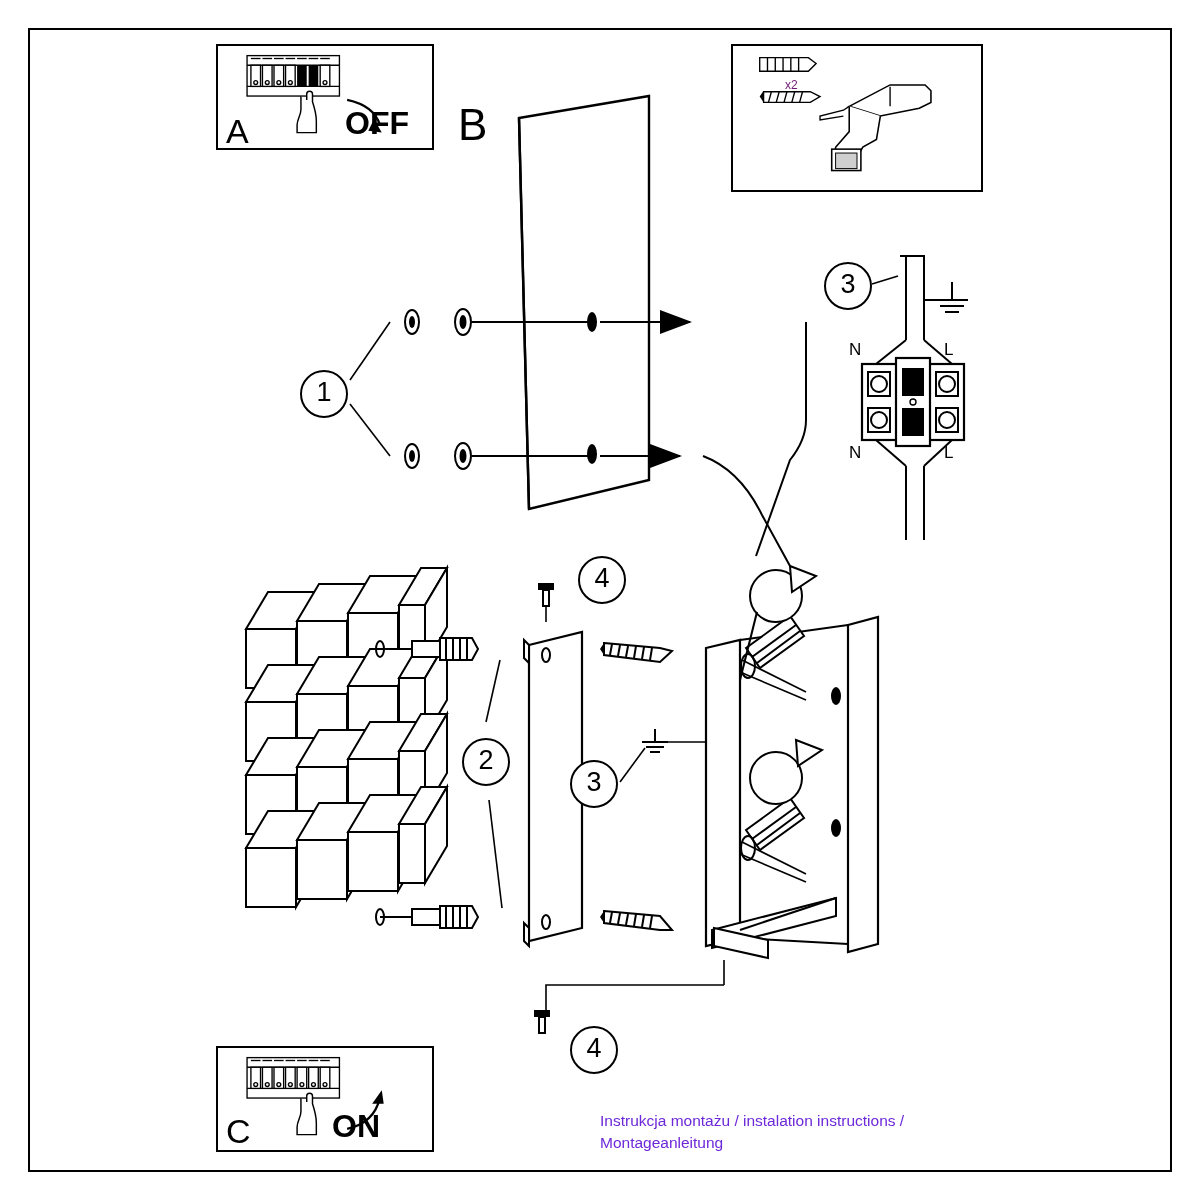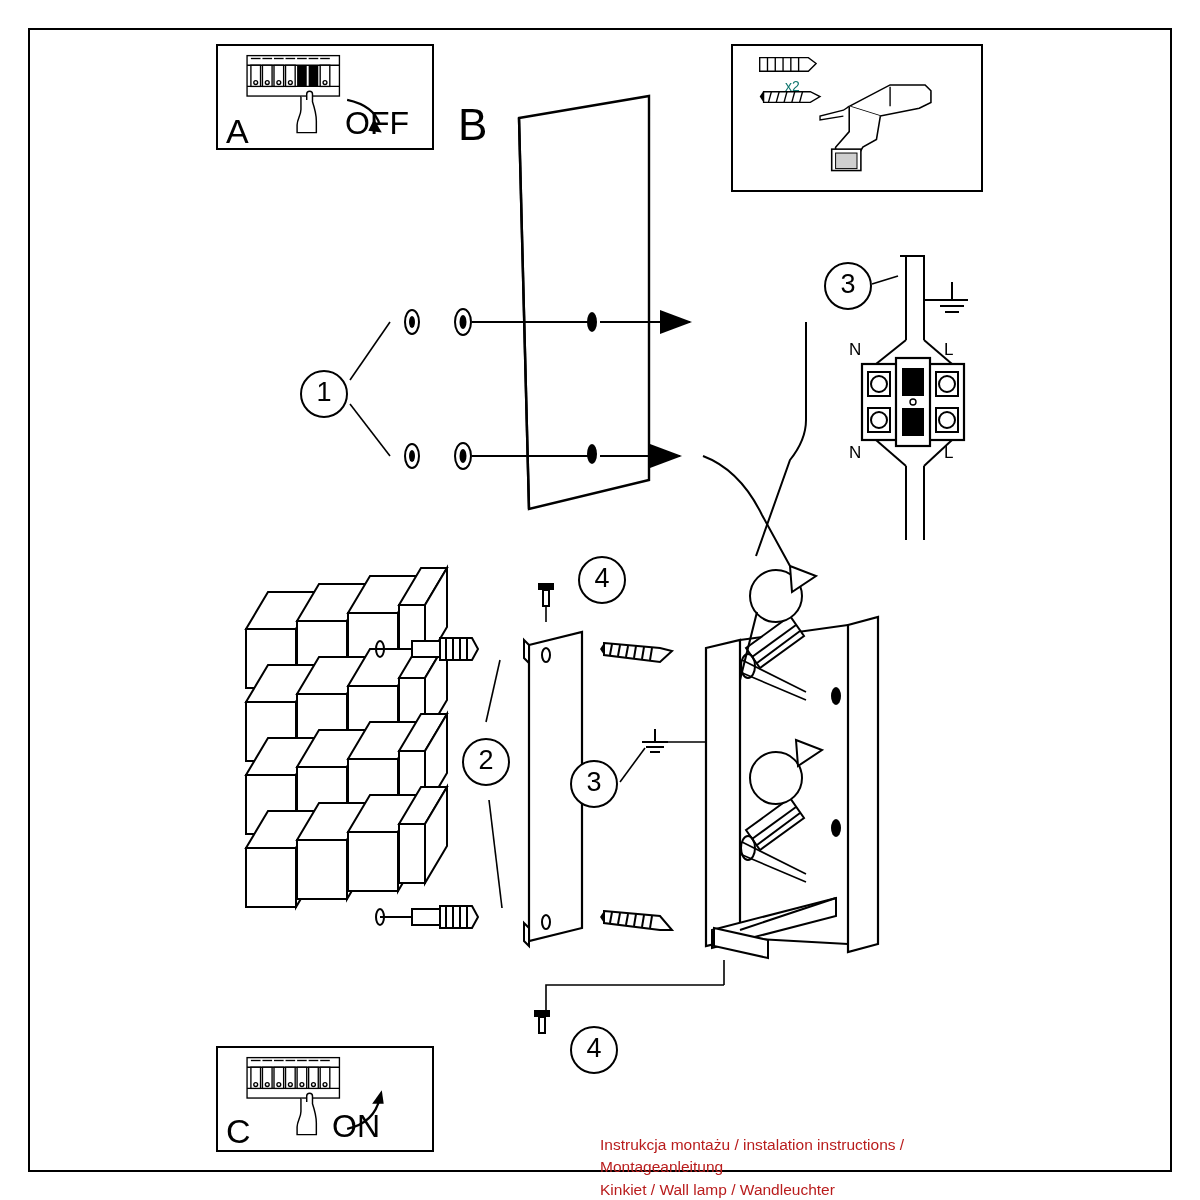--- a/index.html
+++ b/index.html
@@ -44,20 +44,21 @@
     position: absolute;
     font-size: 44px;
     color: #000;
     font-family: "Liberation Sans", sans-serif;
   }
   .onoff {
     position: absolute;
     font-size: 32px;
     color: #000;
     font-family: "Liberation Sans", sans-serif;
+    font-weight: bold;
   }
   .callout {
     position: absolute;
     width: 44px;
     height: 44px;
     border: 2px solid #000;
     border-radius: 50%;
     background: #fff;
     font-size: 27px;
     line-height: 41px;
@@ -66,31 +67,30 @@
     font-family: "Liberation Sans", sans-serif;
   }
   .term-lab {
     position: absolute;
     font-size: 17px;
     color: #000;
     font-family: "Liberation Sans", sans-serif;
   }
   .x2 {
     position: absolute;
-    font-size: 14px;
-    color: #0f766e;
+    font-size: 12px;
+    color: #701a75;
     font-family: "Liberation Sans", sans-serif;
   }
   .footer {
     position: absolute;
     font-size: 15.5px;
-    color: #b91c1c;
+    color: #6d28d9;
     line-height: 1.45;
     font-family: "Liberation Sans", sans-serif;
-    margin-top: 24px;
   }
   .panelbox {
     position: absolute;
     border: 2px solid #000;
     box-sizing: border-box;
     background: #fff;
   }
 </style>
 </head>
 <body>
@@ -486,16 +486,15 @@
   <div class="callout" style="left:578px; top:556px;">4</div>
   <div class="callout" style="left:570px; top:1026px;">4</div>
 
   <div class="term-lab" style="left:849px; top:340px;">N</div>
   <div class="term-lab" style="left:944px; top:340px;">L</div>
   <div class="term-lab" style="left:849px; top:443px;">N</div>
   <div class="term-lab" style="left:944px; top:443px;">L</div>
 
   <div class="footer" style="left:600px; top:1110px; width:420px;">
     <div>Instrukcja montażu / instalation instructions / Montageanleitung</div>
-    <div>Kinkiet / Wall lamp / Wandleuchter</div>
   </div>
 
 </div>
 
 </body></html>

